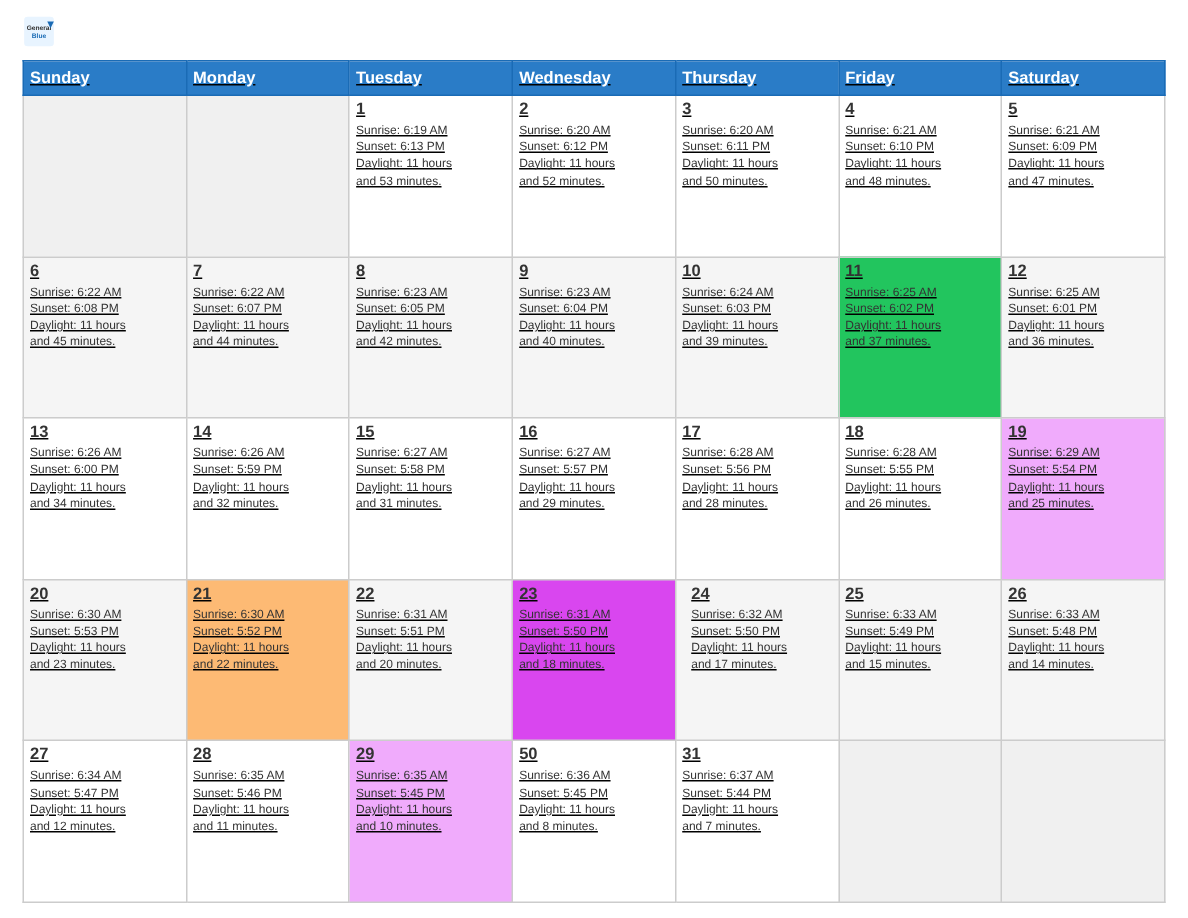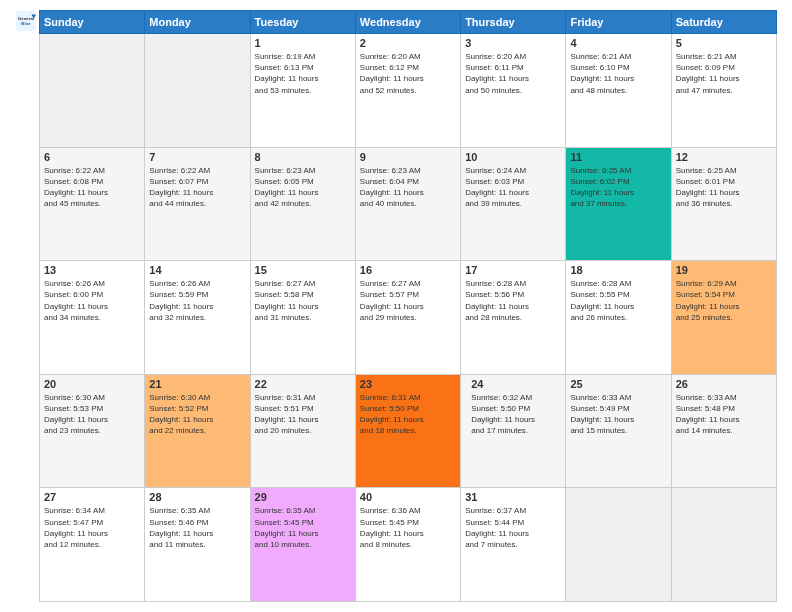--- a/index.html
+++ b/index.html
@@ -8,21 +8,22 @@
       height: 612px;
       font-family: Arial, sans-serif;
       background: #fff;
       overflow: hidden;
     }
     .page {
       width: 792px;
       height: 612px;
       padding: 10px 15px 10px 15px;
       display: flex;
-      flex-direction: row;
+      flex-direction: column;
+      text-decoration: underline;
     }
     .header {
       display: flex;
       justify-content: space-between;
       align-items: flex-start;
       margin-bottom: 8px;
     }
     .logo {
       display: flex;
       align-items: center;
@@ -171,21 +172,21 @@
             <div class="day-info">Sunrise: 6:23 AM<br>Sunset: 6:05 PM<br>Daylight: 11 hours<br>and 42 minutes.</div>
           </td>
           <td style="background: rgb(245, 245, 245);">
             <span class="day-num">9</span>
             <div class="day-info">Sunrise: 6:23 AM<br>Sunset: 6:04 PM<br>Daylight: 11 hours<br>and 40 minutes.</div>
           </td>
           <td style="background: rgb(245, 245, 245);">
             <span class="day-num">10</span>
             <div class="day-info">Sunrise: 6:24 AM<br>Sunset: 6:03 PM<br>Daylight: 11 hours<br>and 39 minutes.</div>
           </td>
-          <td style="background: #14b8a6;">
+          <td style="background: #22c55e;">
             <span class="day-num">11</span>
             <div class="day-info">Sunrise: 6:25 AM<br>Sunset: 6:02 PM<br>Daylight: 11 hours<br>and 37 minutes.</div>
           </td>
           <td style="background: rgb(245, 245, 245);">
             <span class="day-num">12</span>
             <div class="day-info">Sunrise: 6:25 AM<br>Sunset: 6:01 PM<br>Daylight: 11 hours<br>and 36 minutes.</div>
           </td>
         </tr>
         <tr>
           <td style="background: rgb(255, 255, 255);">
@@ -205,39 +206,39 @@
             <div class="day-info">Sunrise: 6:27 AM<br>Sunset: 5:57 PM<br>Daylight: 11 hours<br>and 29 minutes.</div>
           </td>
           <td style="background: rgb(255, 255, 255);">
             <span class="day-num">17</span>
             <div class="day-info">Sunrise: 6:28 AM<br>Sunset: 5:56 PM<br>Daylight: 11 hours<br>and 28 minutes.</div>
           </td>
           <td style="background: rgb(255, 255, 255);">
             <span class="day-num">18</span>
             <div class="day-info">Sunrise: 6:28 AM<br>Sunset: 5:55 PM<br>Daylight: 11 hours<br>and 26 minutes.</div>
           </td>
-          <td style="background: #fdba74;">
+          <td style="background: #f0abfc;">
             <span class="day-num">19</span>
             <div class="day-info">Sunrise: 6:29 AM<br>Sunset: 5:54 PM<br>Daylight: 11 hours<br>and 25 minutes.</div>
           </td>
         </tr>
         <tr>
           <td style="background: rgb(245, 245, 245);">
             <span class="day-num">20</span>
             <div class="day-info">Sunrise: 6:30 AM<br>Sunset: 5:53 PM<br>Daylight: 11 hours<br>and 23 minutes.</div>
           </td>
           <td style="background: #fdba74;">
             <span class="day-num">21</span>
             <div class="day-info">Sunrise: 6:30 AM<br>Sunset: 5:52 PM<br>Daylight: 11 hours<br>and 22 minutes.</div>
           </td>
           <td style="background: rgb(245, 245, 245);">
             <span class="day-num">22</span>
             <div class="day-info">Sunrise: 6:31 AM<br>Sunset: 5:51 PM<br>Daylight: 11 hours<br>and 20 minutes.</div>
           </td>
-          <td style="background: #f97316;">
+          <td style="background: #d946ef;">
             <span class="day-num">23</span>
             <div class="day-info">Sunrise: 6:31 AM<br>Sunset: 5:50 PM<br>Daylight: 11 hours<br>and 18 minutes.</div>
           </td>
           <td style="background: rgb(245, 245, 245); padding-left: 10px;">
             <span class="day-num">24</span>
             <div class="day-info">Sunrise: 6:32 AM<br>Sunset: 5:50 PM<br>Daylight: 11 hours<br>and 17 minutes.</div>
           </td>
           <td style="background: rgb(245, 245, 245);">
             <span class="day-num">25</span>
             <div class="day-info">Sunrise: 6:33 AM<br>Sunset: 5:49 PM<br>Daylight: 11 hours<br>and 15 minutes.</div>
@@ -254,21 +255,21 @@
           </td>
           <td style="background: rgb(255, 255, 255);">
             <span class="day-num">28</span>
             <div class="day-info">Sunrise: 6:35 AM<br>Sunset: 5:46 PM<br>Daylight: 11 hours<br>and 11 minutes.</div>
           </td>
           <td style="background: #f0abfc;">
             <span class="day-num">29</span>
             <div class="day-info">Sunrise: 6:35 AM<br>Sunset: 5:45 PM<br>Daylight: 11 hours<br>and 10 minutes.</div>
           </td>
           <td style="background: rgb(255, 255, 255);">
-            <span class="day-num">40</span>
+            <span class="day-num">50</span>
             <div class="day-info">Sunrise: 6:36 AM<br>Sunset: 5:45 PM<br>Daylight: 11 hours<br>and 8 minutes.</div>
           </td>
           <td style="background: rgb(255, 255, 255);">
             <span class="day-num">31</span>
             <div class="day-info">Sunrise: 6:37 AM<br>Sunset: 5:44 PM<br>Daylight: 11 hours<br>and 7 minutes.</div>
           </td>
           <td class="empty-cell" style="background: rgb(240, 240, 240);"></td>
           <td class="empty-cell" style="background: rgb(240, 240, 240);"></td>
         </tr>
       </tbody>

